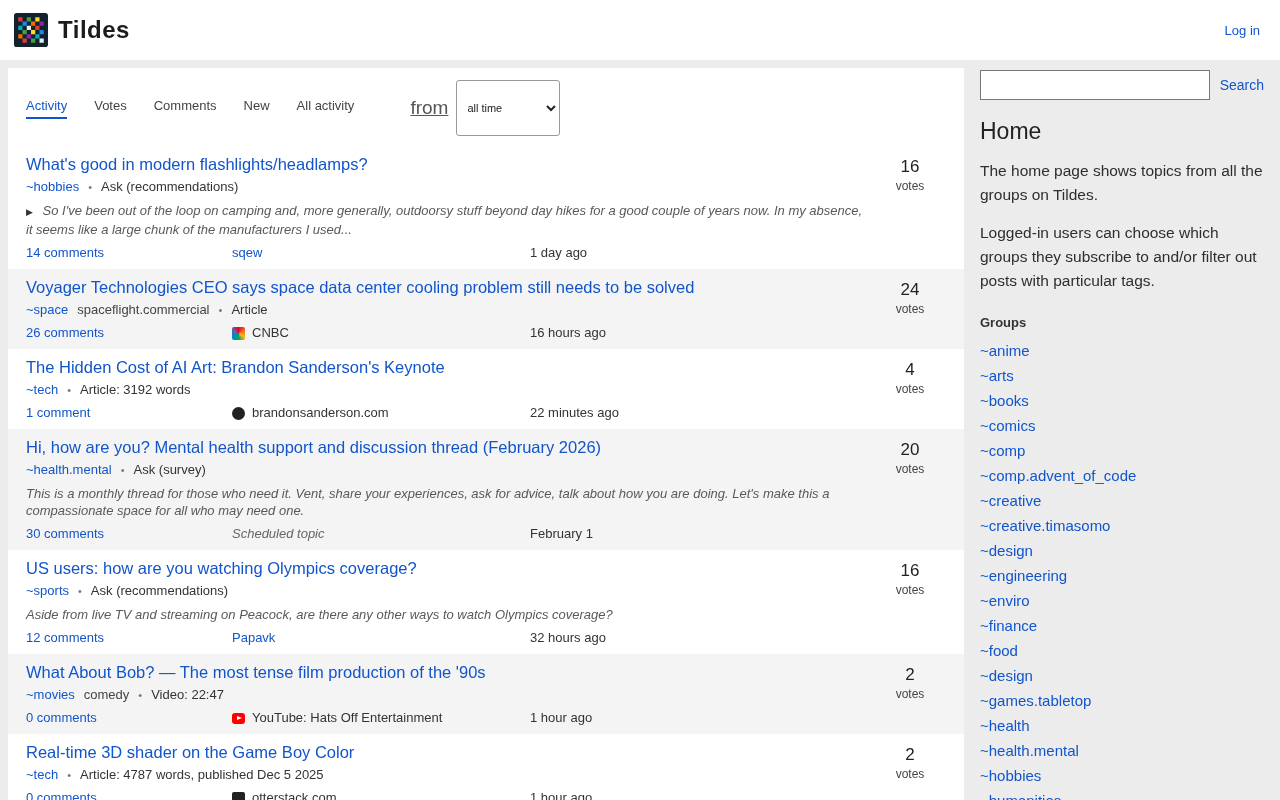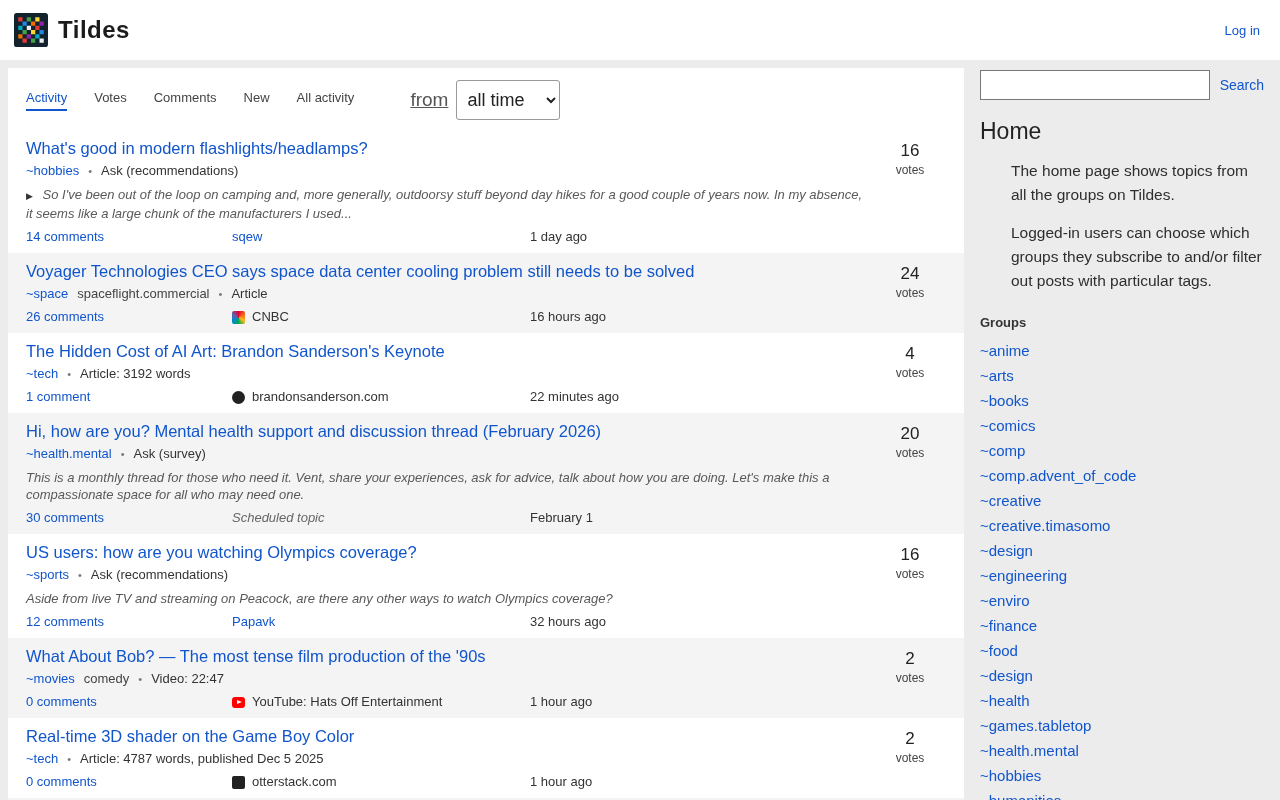--- a/index.html
+++ b/index.html
@@ -31,21 +31,21 @@
 
   
   .listing-controls { display: flex; align-items: center; padding: 12px 16px 0 18px; }
   .tabs { display: flex; gap: 27px; }
   .tab { font-size: 13px; color: #444; padding-bottom: 4px; }
   .tab.active { color: #1155cc; border-bottom: 2px solid #1155cc; }
   .period { margin-left: 56px; display: flex; align-items: center; gap: 8px; }
   .period-label { color: #555; font-size: 19px; text-decoration: underline; }
   .period-select {
     font-family: "Liberation Sans", sans-serif;
-    font-size: 18px; padding: 8px 6px; min-width: 104px;
+    font-size: 11px; padding: 20px 6px; min-width: 104px;
     border: 1px solid #999; border-radius: 3px; background: #fff; color: #222;
   }
 
   
   .topics { list-style: none; margin-top: 10px; }
   .topic { display: flex; padding: 8px 22px 8px 18px; }
   .topic:nth-child(even) { background: #f4f4f4; }
   .topic-main { flex: 1; min-width: 0; }
   .topic-title { display: inline-block; color: #1155cc; font-size: 16.5px; line-height: 20px; }
   .topic-meta { margin-top: 5px; font-size: 13px; line-height: 15px; color: #444;
@@ -79,21 +79,21 @@
     border-left: 5px solid #fff; border-top: 2.5px solid transparent; border-bottom: 2.5px solid transparent; }
 
   
   .sidebar { width: 284px; color: #2e2e2e; }
   .search-row { display: flex; align-items: center; gap: 10px; margin-top: 2px; }
   .search-input { flex: 1; height: 30px; border: 1px solid #777; background: #fff;
                   padding: 0 8px; font-size: 14px; font-family: "Liberation Sans", sans-serif; }
   .search-button { color: #1155cc; background: none; border: none; font-size: 14px;
                    cursor: pointer; font-family: "Liberation Sans", sans-serif; }
   .sidebar-title { font-size: 23px; font-weight: 500; color: #222; margin-top: 18px; }
-  .sidebar-paragraph { margin-top: 14px; font-size: 15.5px; line-height: 1.55; margin-left: 31px; }
+  .sidebar-paragraph { margin-top: 14px; font-size: 15.5px; line-height: 1.55; }
   .groups-label { margin-top: 22px; font-size: 13px; font-weight: bold; color: #333; }
   .group-list { list-style: none; margin-top: 8px; }
   .group-list li { line-height: 25px; }
   .group-list a { color: #1155cc; font-size: 15px; }
 </style>
 </head>
 <body>
 
 <header class="site-header">
   <a class="brand">
@@ -356,21 +356,21 @@
         <li><a>~comp</a></li>
         <li><a>~comp.advent_of_code</a></li>
         <li><a>~creative</a></li>
         <li><a>~creative.timasomo</a></li>
         <li><a>~design</a></li>
         <li><a>~engineering</a></li>
         <li><a>~enviro</a></li>
         <li><a>~finance</a></li>
         <li><a>~food</a></li>
         <li><a>~design</a></li>
+        <li><a>~games.tabletop</a></li>
         <li><a>~health</a></li>
-        <li><a>~games.tabletop</a></li>
         <li><a>~health.mental</a></li>
         <li><a>~hobbies</a></li>
         <li><a>~humanities</a></li>
       </ul>
   </aside>
 
 </div>
 
 </body></html>

